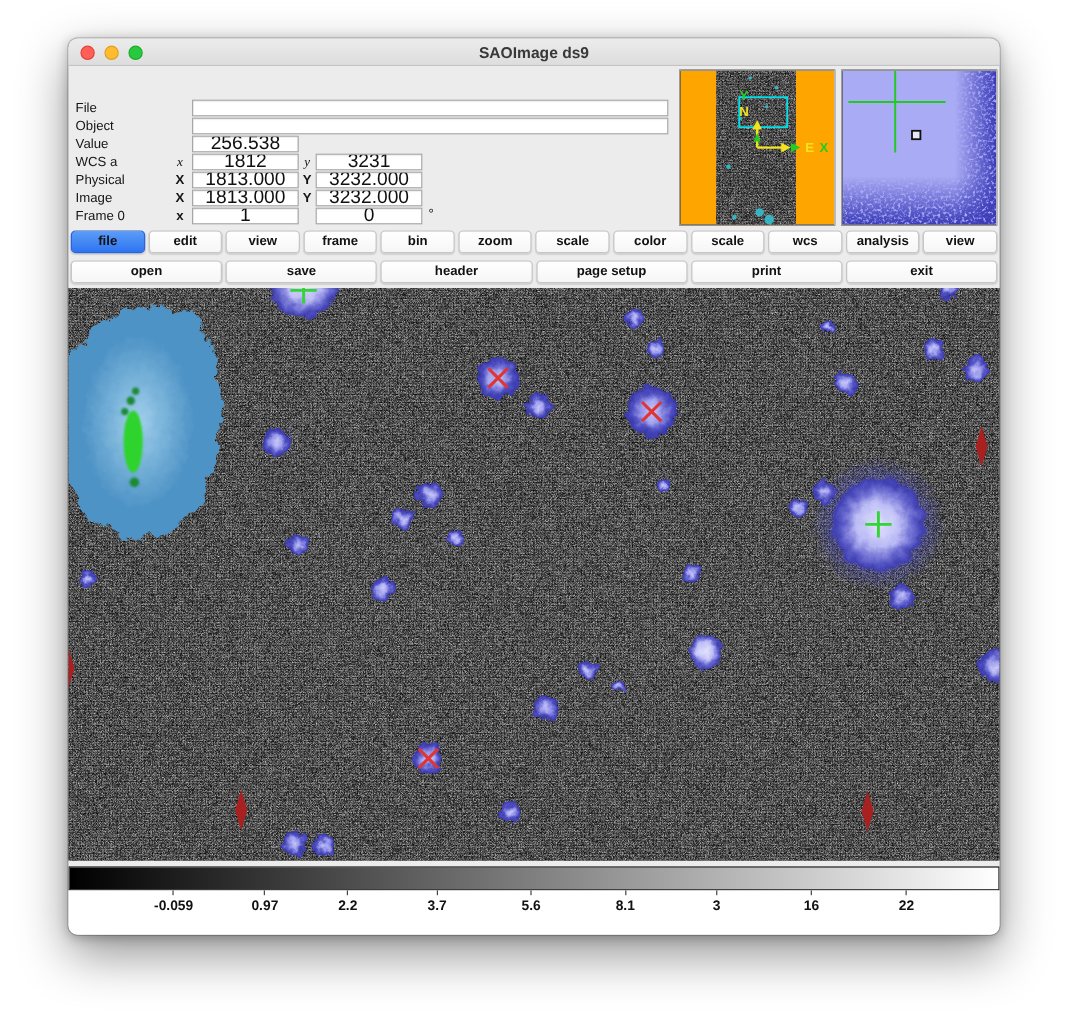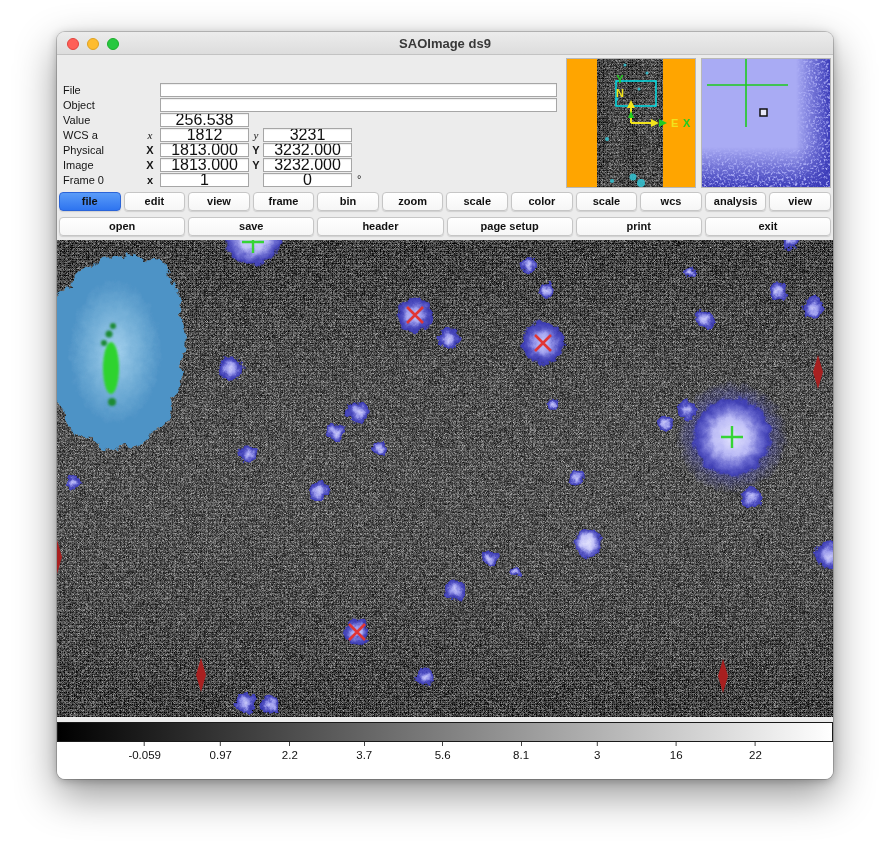--- a/index.html
+++ b/index.html
@@ -56,21 +56,21 @@
     box-shadow:0 1px 1px rgba(0,0,0,.12); cursor:default; }
   .mbtn.active { background:linear-gradient(#5a9cf8,#2e74f0); border-color:#2a64d8; }
 
   
   .imagearea { position:absolute; left:0; top:208px; width:776px; height:477px; background:#000; }
 
   
   .colorbar { position:absolute; left:0; top:690px; width:776px; height:20px;
     background:linear-gradient(to right,#000000,#ffffff); border:1px solid #1a1a1a; }
   .cbticks { position:absolute; left:0; top:710px; width:776px; height:37px; background:#ffffff; }
-  .cbcell { position:absolute; top:0; transform:translateX(-50%); text-align:center; }
+  .cbcell { position:absolute; top:0; transform:translateX(-50%); text-align:center;font-weight:bold; }
   .cbtick { display:block; margin:0 auto; width:1px; height:4px; background:#444; }
   .cblabel { display:block; margin-top:3px; font-size:11.5px; color:#111; }
 </style>
 </head>
 <body>
 
 <svg width="0" height="0" style="position:absolute">
   <defs>
     <filter id="grainF" x="0" y="0" width="100%" height="100%">
       <feTurbulence type="turbulence" baseFrequency="0.75" numOctaves="3" seed="3" stitchTiles="stitch"></feTurbulence>

